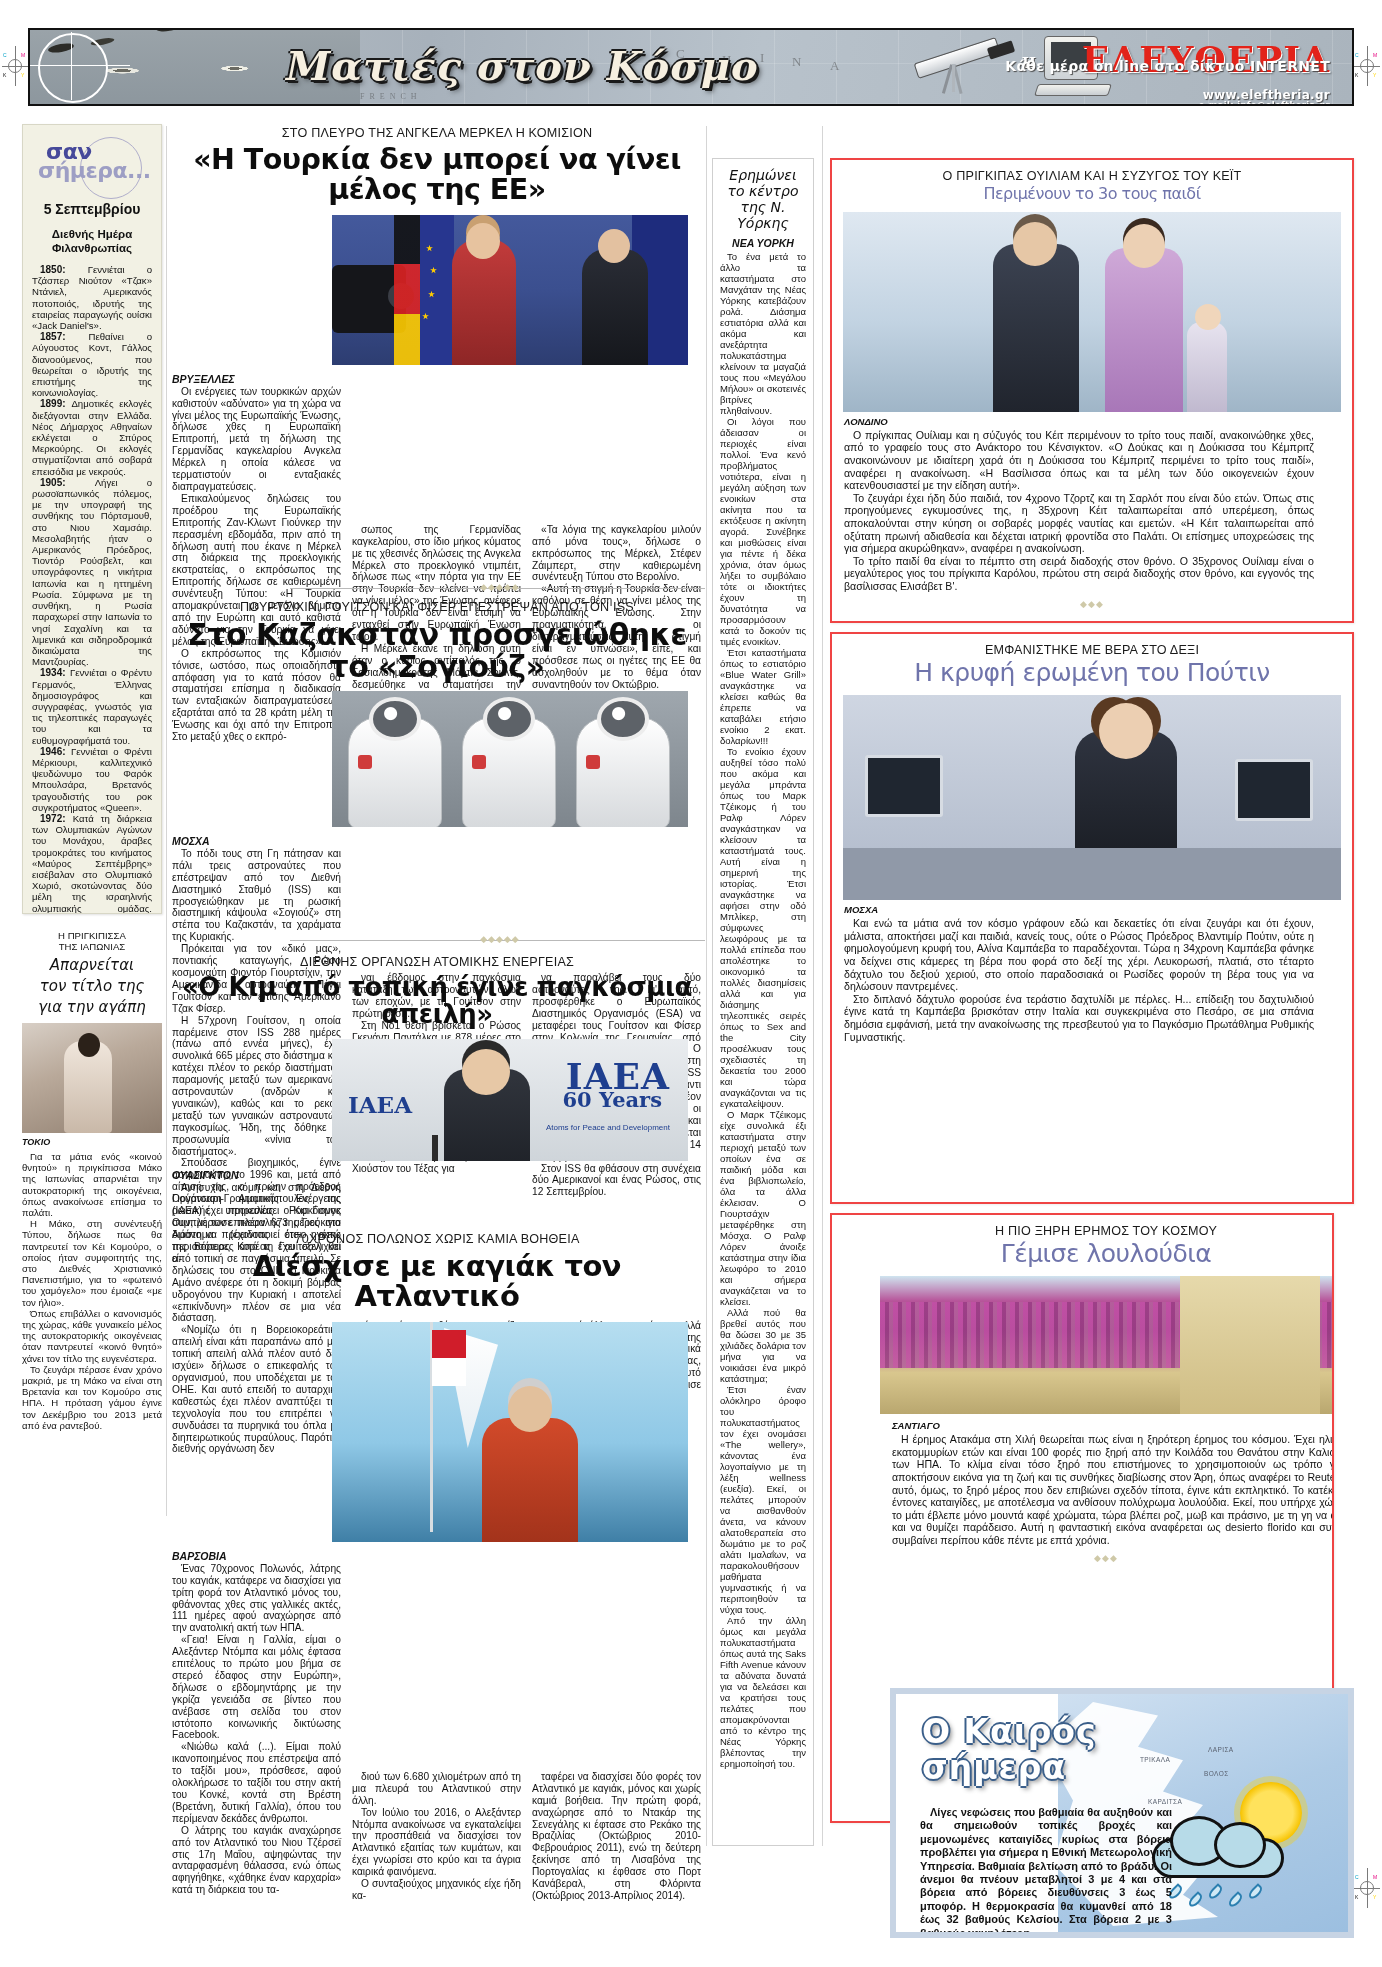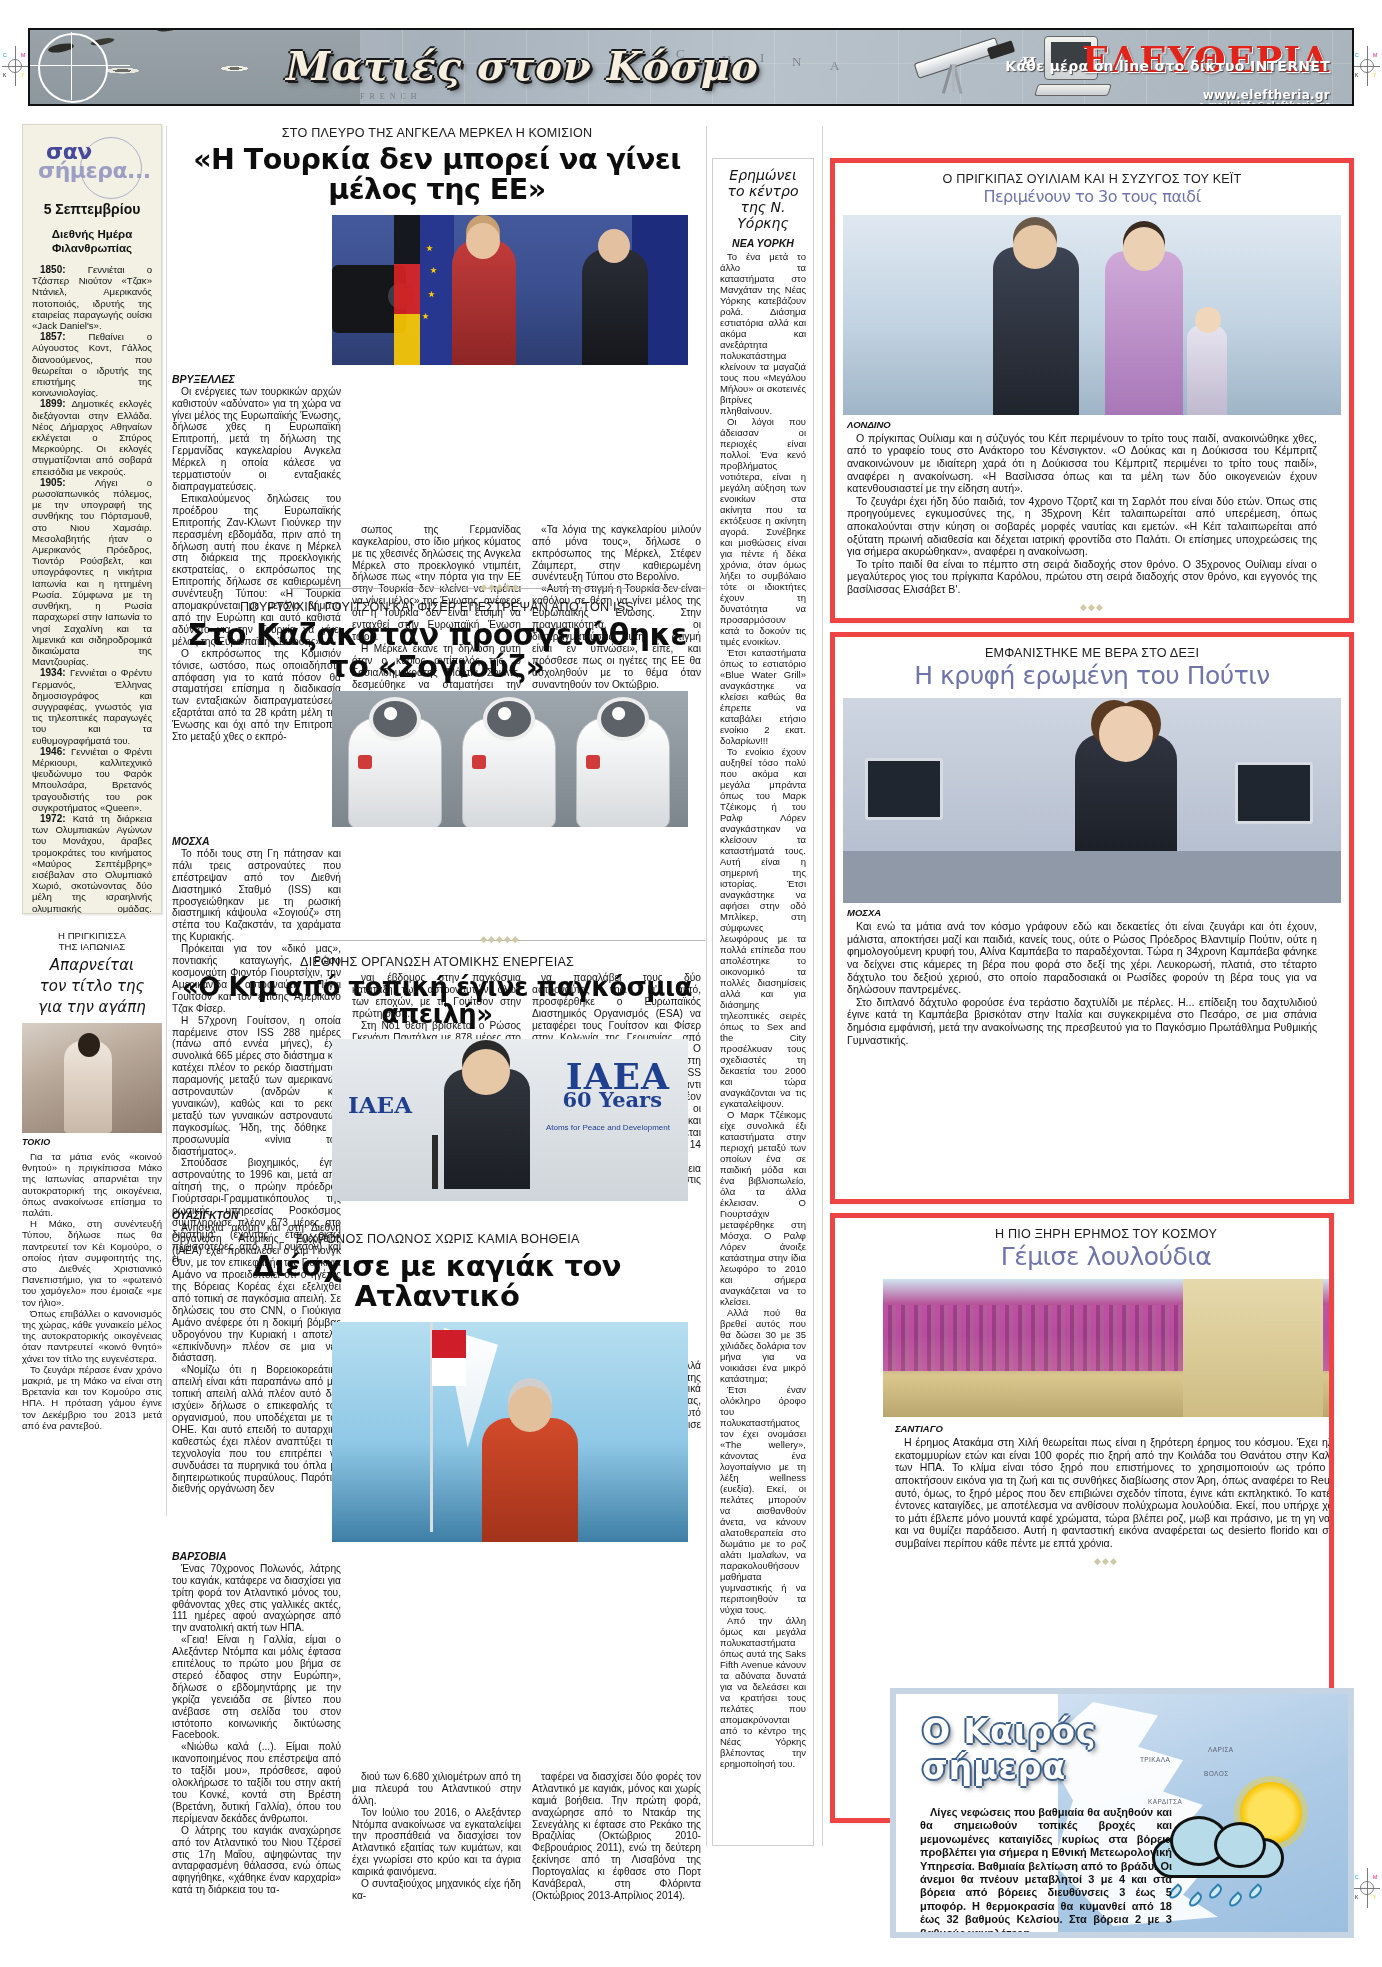--- a/index.html
+++ b/index.html
@@ -212,21 +212,21 @@
   .photo-soyuz .s2 { left:130px; } .photo-soyuz .v2 { left:151px; }
   .photo-soyuz .s3 { left:244px; } .photo-soyuz .v3 { left:265px; }
   .photo-soyuz .patch { position:absolute; width:14px; height:14px; background:#cf3b3b; border-radius:3px; top:64px;}
 
   #art2 .textgrid { display:flex; gap:11px; margin-top:9px; }
   #art2 .textgrid .c { width:169px; }
 
   #art3 { position:absolute; left:172px; top:955px; width:530px; }
   #art3 .kicker { margin-bottom:5px; }
   #art3 .headline { font-size:26px; }
-  #art3 .photo { width:356px; height:162px; margin:10px auto 0 160px; }
+  #art3 .photo { width:356px; height:122px; margin:10px auto 0 160px; }
   .photo-iaea { background:linear-gradient(180deg,#e9ecef 0%, #cfd5da 100%); position:relative; overflow:hidden; }
   .photo-iaea .iaea-logo { position:absolute; right:18px; top:16px; font-family:"DejaVu Serif",serif;
      font-weight:bold; font-size:36px; color:#1f3f8f; letter-spacing:1px;}
   .photo-iaea .iaea-60 { position:absolute; right:26px; top:48px; font-family:"DejaVu Serif",serif;
      font-weight:bold; font-size:21px; color:#1f3f8f;}
   .photo-iaea .iaea-tag { position:absolute; right:18px; top:84px; font-size:8px; color:#1f3f8f; }
   .photo-iaea .left-logo { position:absolute; left:16px; top:52px; font-family:"DejaVu Serif",serif;
      font-weight:bold; font-size:23px; color:#1f3f8f;}
   .photo-iaea .man { position:absolute; left:112px; top:30px; width:86px; height:120px;
      background:linear-gradient(#31353d,#1b1e24); border-radius:22px 22px 0 0; }
@@ -262,21 +262,21 @@
     border:1px solid #cfcfcf; background:#fff; padding:8px 7px;
     overflow:hidden;
   }
   #nyBox .h { font-family:"DejaVu Sans",sans-serif; font-style:italic; font-size:14px;
     line-height:16px; text-align:center; color:#111; }
   #nyBox .dl { margin-top:6px; }
   #nyBox .body { margin-top:2px; font-size:9.5px; line-height:11px; text-align:justify; }
   #nyBox .body p { margin:0; text-indent:7px; }
 
   
-  .rbox { position:absolute; border:5px solid #ef4444; background:#fff;
+  .rbox { position:absolute; border:2px solid #ef4444; background:#fff;
     box-shadow:1px 1px 2px rgba(0,0,0,.07); overflow:hidden; }
   .rbox .kicker { padding:9px 10px 0; }
   .rbox .headline { padding:3px 10px 0; }
 
   #royalBox { left:830px; top:158px; width:524px; height:465px; }
   #royalBox .headline { font-size:16px; }
   #royalBox .photo { margin:9px auto 0; width:498px; height:200px;
     background:linear-gradient(180deg,#dfe8f1 0%,#c2d3e2 55%,#9fb5c7 100%); position:relative; overflow:hidden; }
   #royalBox .photo .man { position:absolute; left:150px; top:32px; width:86px; height:168px;
     background:linear-gradient(#3c4352,#20242d); border-radius:22px 22px 0 0; }

